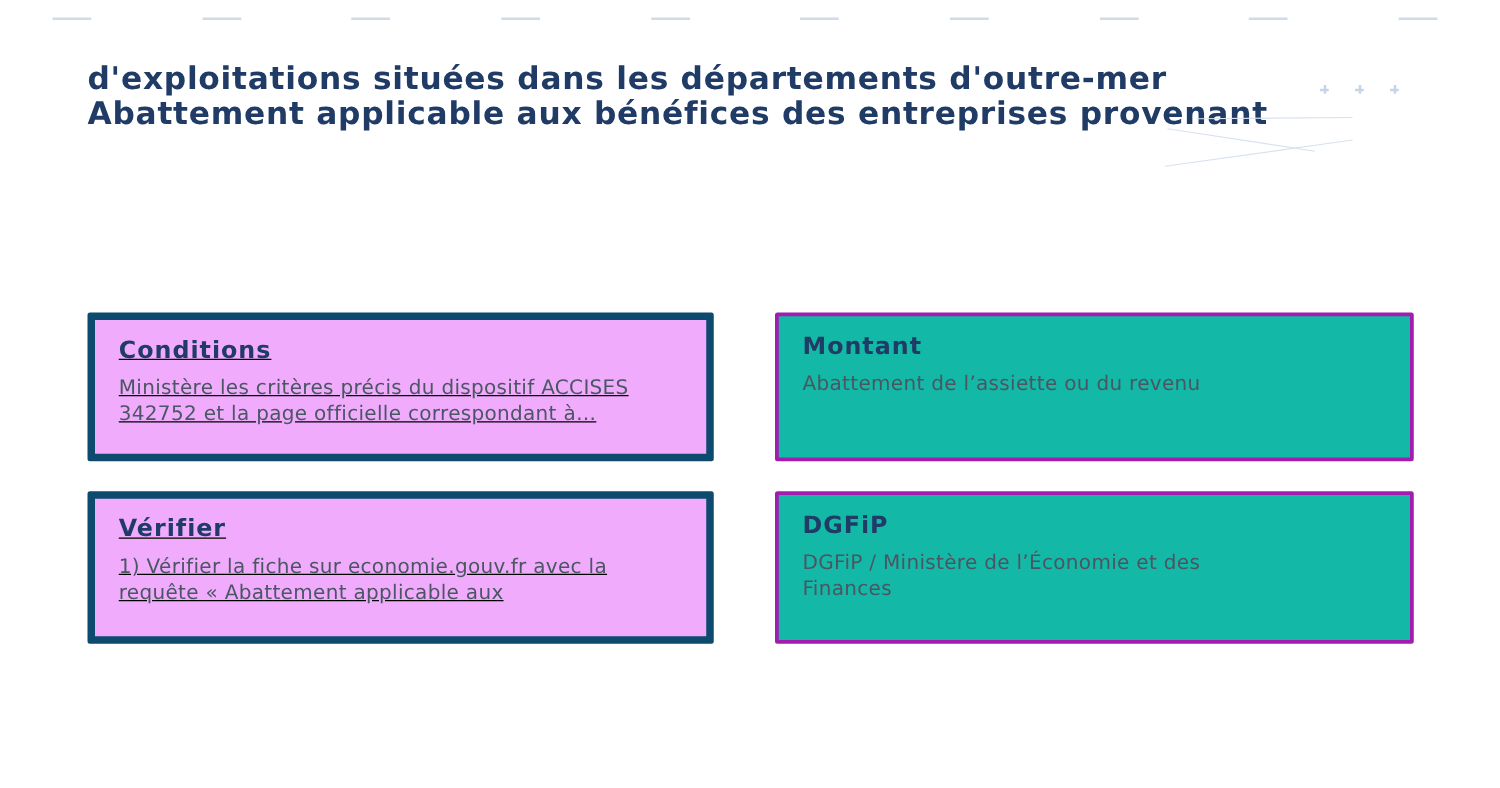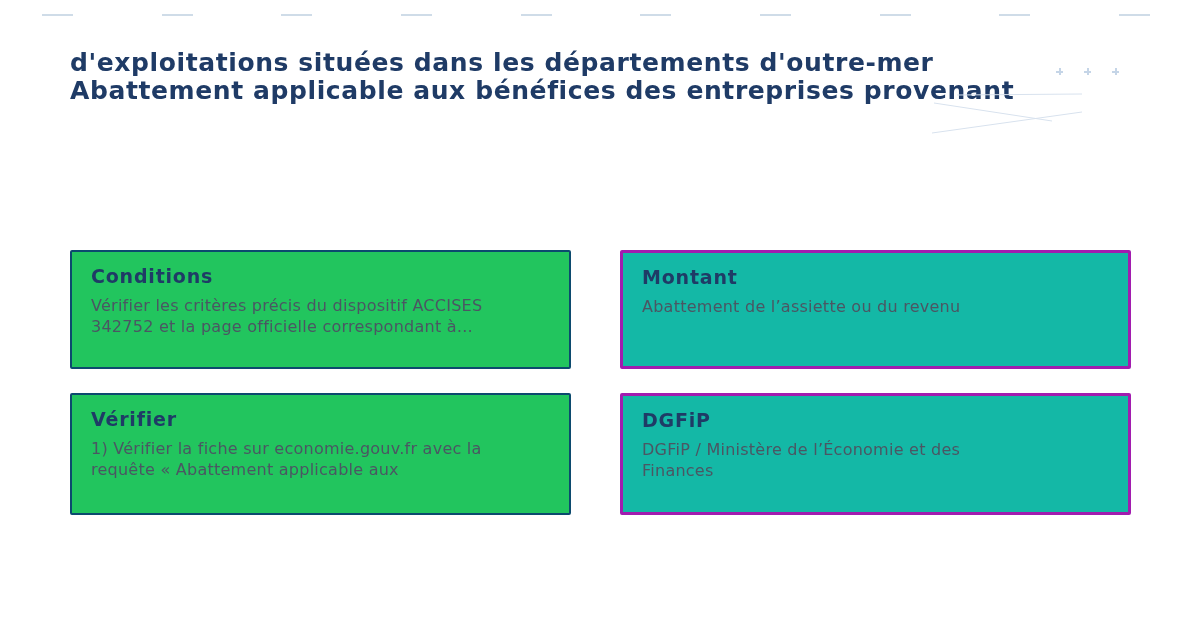--- a/index.html
+++ b/index.html
@@ -60,21 +60,21 @@
     grid-template-columns: 501px 511px;
     grid-template-rows: 119px 122px;
     column-gap: 49px;
     row-gap: 24px;
   }
   .card {
     border-radius: 2px;
     padding: 12px 19px;
     overflow: hidden;
   }
-  .card.tint-a { background: #22c55e; border: 2px solid #0c4a6e; }
+  .card.tint-a { background: #f0abfc; border: 6px solid #0c4a6e; text-decoration: underline; }
   .card.tint-b { background: #14b8a6; border: 3px solid #a21caf; }
   .card h2 {
     font-size: 19px;
     line-height: 24px;
     letter-spacing: 0.8px;
     color: #1f3b66;
     font-weight: bold;
     margin: 0 0 8px 0;
   }
   .card .line {
@@ -113,21 +113,21 @@
 <svg class="deco-lines" width="175" height="55" viewBox="0 0 175 55" fill="none">
   <line x1="37" y1="10" x2="162" y2="9" stroke="#d8e2ee" stroke-width="1"></line>
   <line x1="14" y1="18" x2="132" y2="36" stroke="#d8e2ee" stroke-width="1"></line>
   <line x1="162" y1="27" x2="12" y2="48" stroke="#d8e2ee" stroke-width="1"></line>
 </svg>
 
 <div class="cards">
 
   <div class="card tint-a">
     <h2>Conditions</h2>
-    <div class="line">Vérifier les critères précis du dispositif ACCISES</div>
+    <div class="line">Ministère les critères précis du dispositif ACCISES</div>
     <div class="line">342752 et la page officielle correspondant à…</div>
   </div>
 
   <div class="card tint-b">
     <h2>Montant</h2>
     <div class="line">Abattement de l’assiette ou du revenu</div>
   </div>
 
   <div class="card tint-a">
     <h2>Vérifier</h2>

